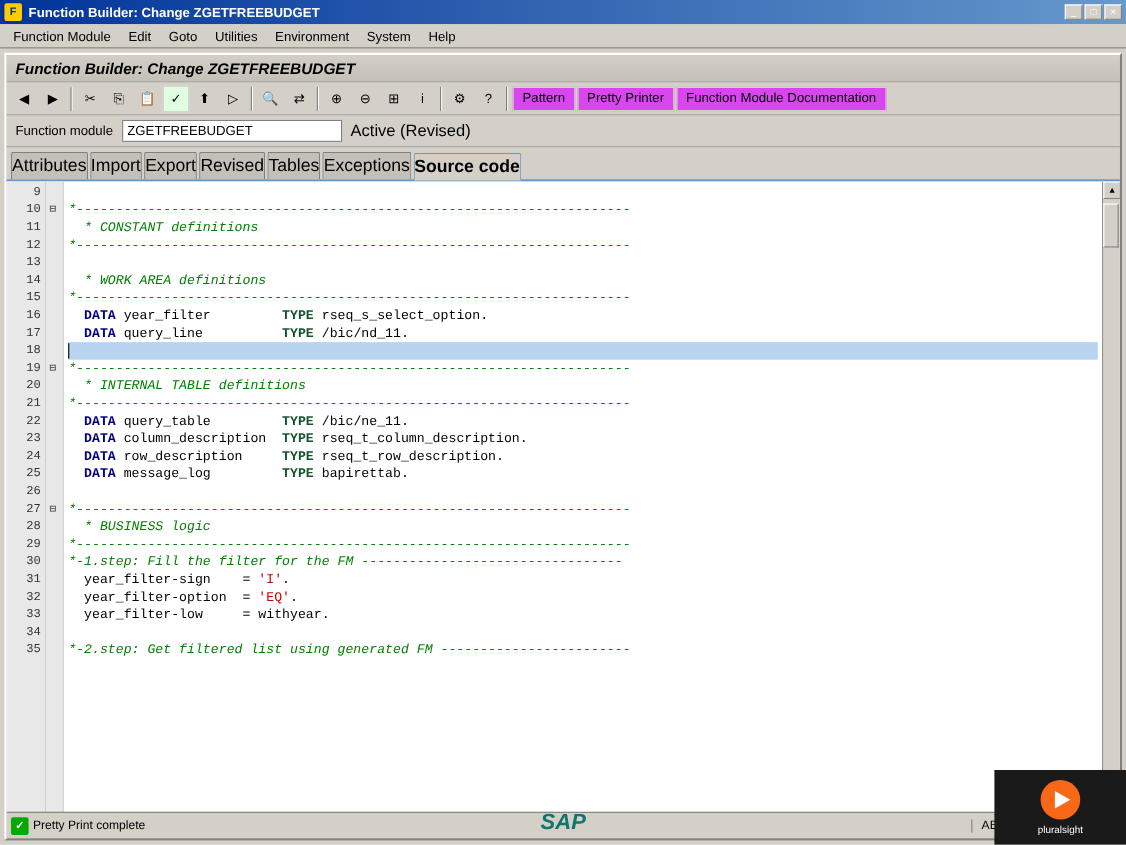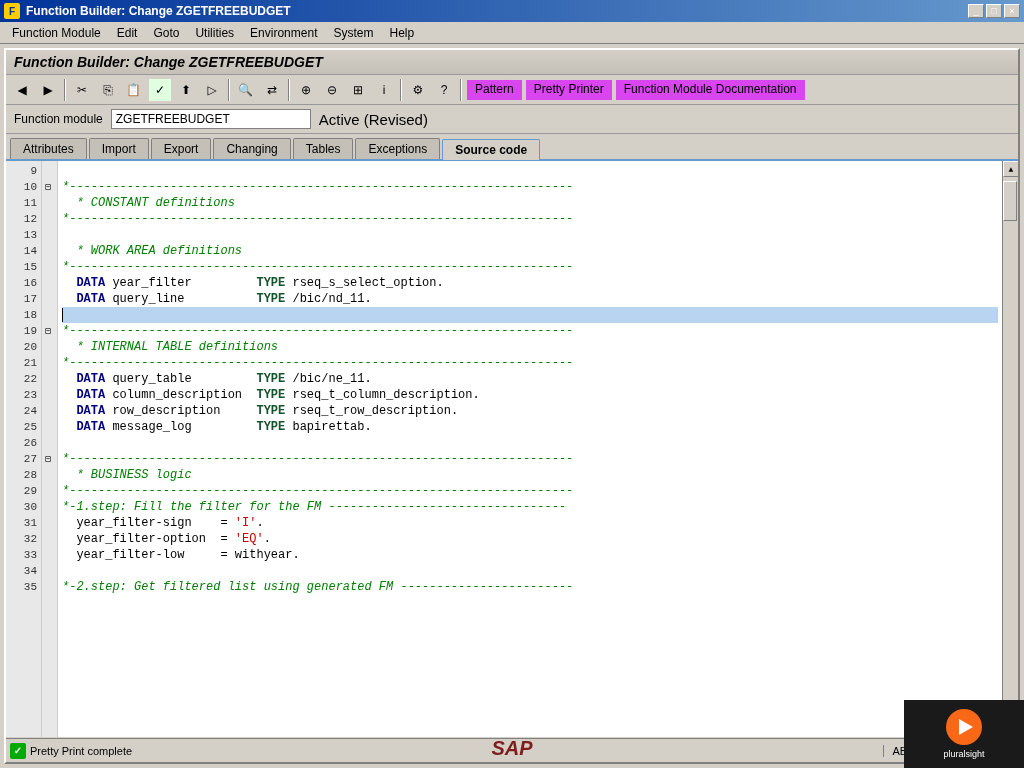--- a/index.html
+++ b/index.html
@@ -140,22 +140,22 @@
     .fm-status { font-size: 15px; }
 
     
     .tabs-bar {
       display: flex;
       padding: 4px 4px 0;
       background: #d4d0c8;
       border-bottom: 2px solid #6699cc;
     }
     .tab {
-      padding: 3px 12px;
-      font-size: 12px;
+      padding: 3px 0;
+      font-size: 16px;
       cursor: pointer;
       border: 1px solid #808080;
       border-bottom: none;
       background: #c4c0b8;
       margin-right: 2px;
       border-top-left-radius: 2px;
       border-top-right-radius: 2px;
     }
     .tab.active {
       background: #d4d0c8;
@@ -387,21 +387,21 @@
   <div class="fm-row">
     <span class="fm-label">Function module</span>
     <input type="text" class="fm-input" value="ZGETFREEBUDGET" style="">
     <span class="fm-status">Active (Revised)</span>
   </div>
 
   <div class="tabs-bar">
     <div class="tab">Attributes</div>
     <div class="tab">Import</div>
     <div class="tab">Export</div>
-    <div class="tab">Changing</div>
+    <div class="tab">Revised</div>
     <div class="tab">Tables</div>
     <div class="tab">Exceptions</div>
     <div class="tab active">Source code</div>
   </div>
 
   <div class="code-area" id="code-area">
 
     <div class="line-numbers" id="line-numbers">
         <div class="line-num">9</div>
         <div class="line-num">10</div>
@@ -500,21 +500,21 @@
       <div class="scroll-btn" style="margin-top:auto;">▼</div>
     </div>
   </div>
 
   <div class="status-bar">
     <div class="status-left">
       <div class="status-green-check">✓</div>
       <span class="status-text">Pretty Print complete</span>
     </div>
 
-    <div style="position:absolute; left:50%; transform:translateX(-50%); font-size:20px; font-weight:bold; color:#7f1d1d; font-style:italic; bottom:2px;">
+    <div style="position:absolute; left:50%; transform:translateX(-50%); font-size:20px; font-weight:bold; color:#0f766e; font-style:italic; bottom:2px;">
       SAP
     </div>
     <div class="status-right">
       <span class="status-lang">ABAP</span>
       <span class="status-pos">Ln  18 Col  1</span>
       <div style="width:20px;height:20px;background:#333;border-radius:3px;display:flex;align-items:center;justify-content:center;">
         <span style="color:white;font-size:9px;">N...</span>
       </div>
     </div>
   </div>

